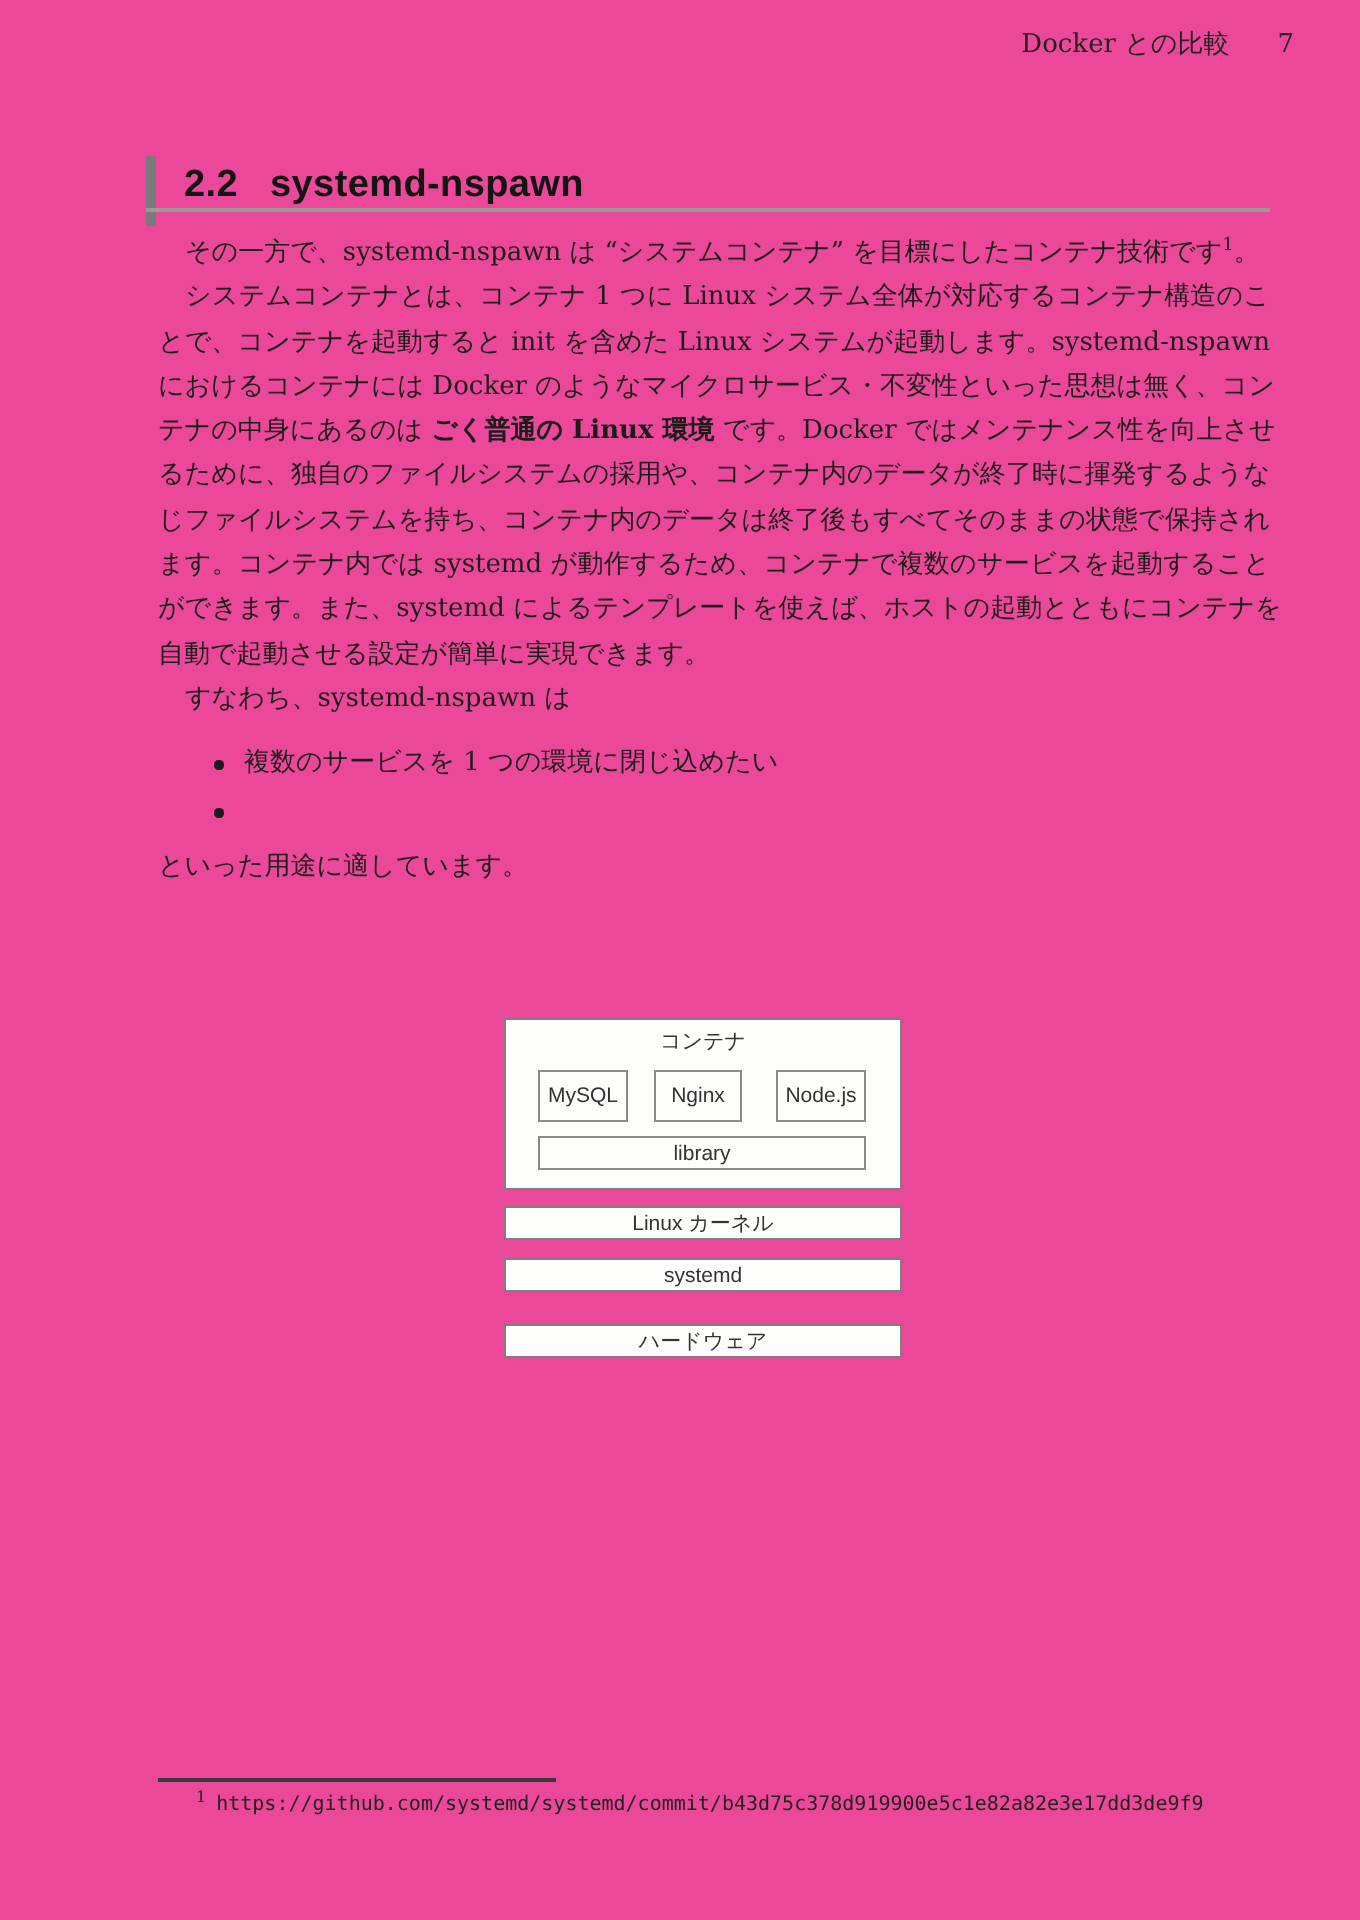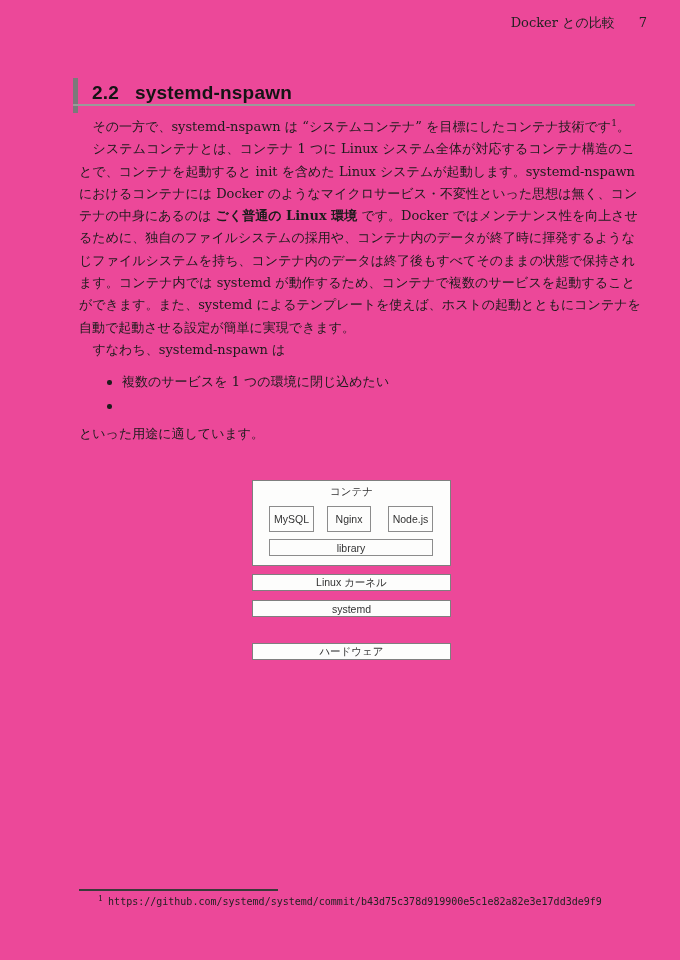--- a/index.html
+++ b/index.html
@@ -100,20 +100,21 @@
     font-family: "Liberation Sans", sans-serif;
     font-size: 10.5px;
     color: #333;
   }
   .outer-box {
     position: relative;
     box-sizing: border-box;
     width: 199px; height: 86px;
     border: 1px solid #7f7f7f;
     background: #fdfdfc;
+    margin-top: 29px;
   }
   .container-label {
     position: absolute;
     left: 0; right: 0; top: 4px;
     text-align: center;
   }
   .service-box {
     position: absolute;
     box-sizing: border-box;
     top: 25px; height: 26px;
@@ -139,21 +140,21 @@
     box-sizing: border-box;
     width: 199px; height: 17px;
     border: 1px solid #7f7f7f;
     display: flex;
     align-items: center;
     justify-content: center;
     background: #fdfdfc;
   }
   .layer-systemd  { margin-top: 9px; }
   .layer-kernel   { margin-top: 8px; }
-  .layer-hardware { margin-top: 26px; }
+  .layer-hardware { margin-top: 16px; }
 
   
   .footnote-rule {
     position: absolute;
     left: 79px; top: 889px;
     width: 199px; height: 1.5px;
     background: #3a3a3a;
   }
   .footnote-text {
     position: absolute;

